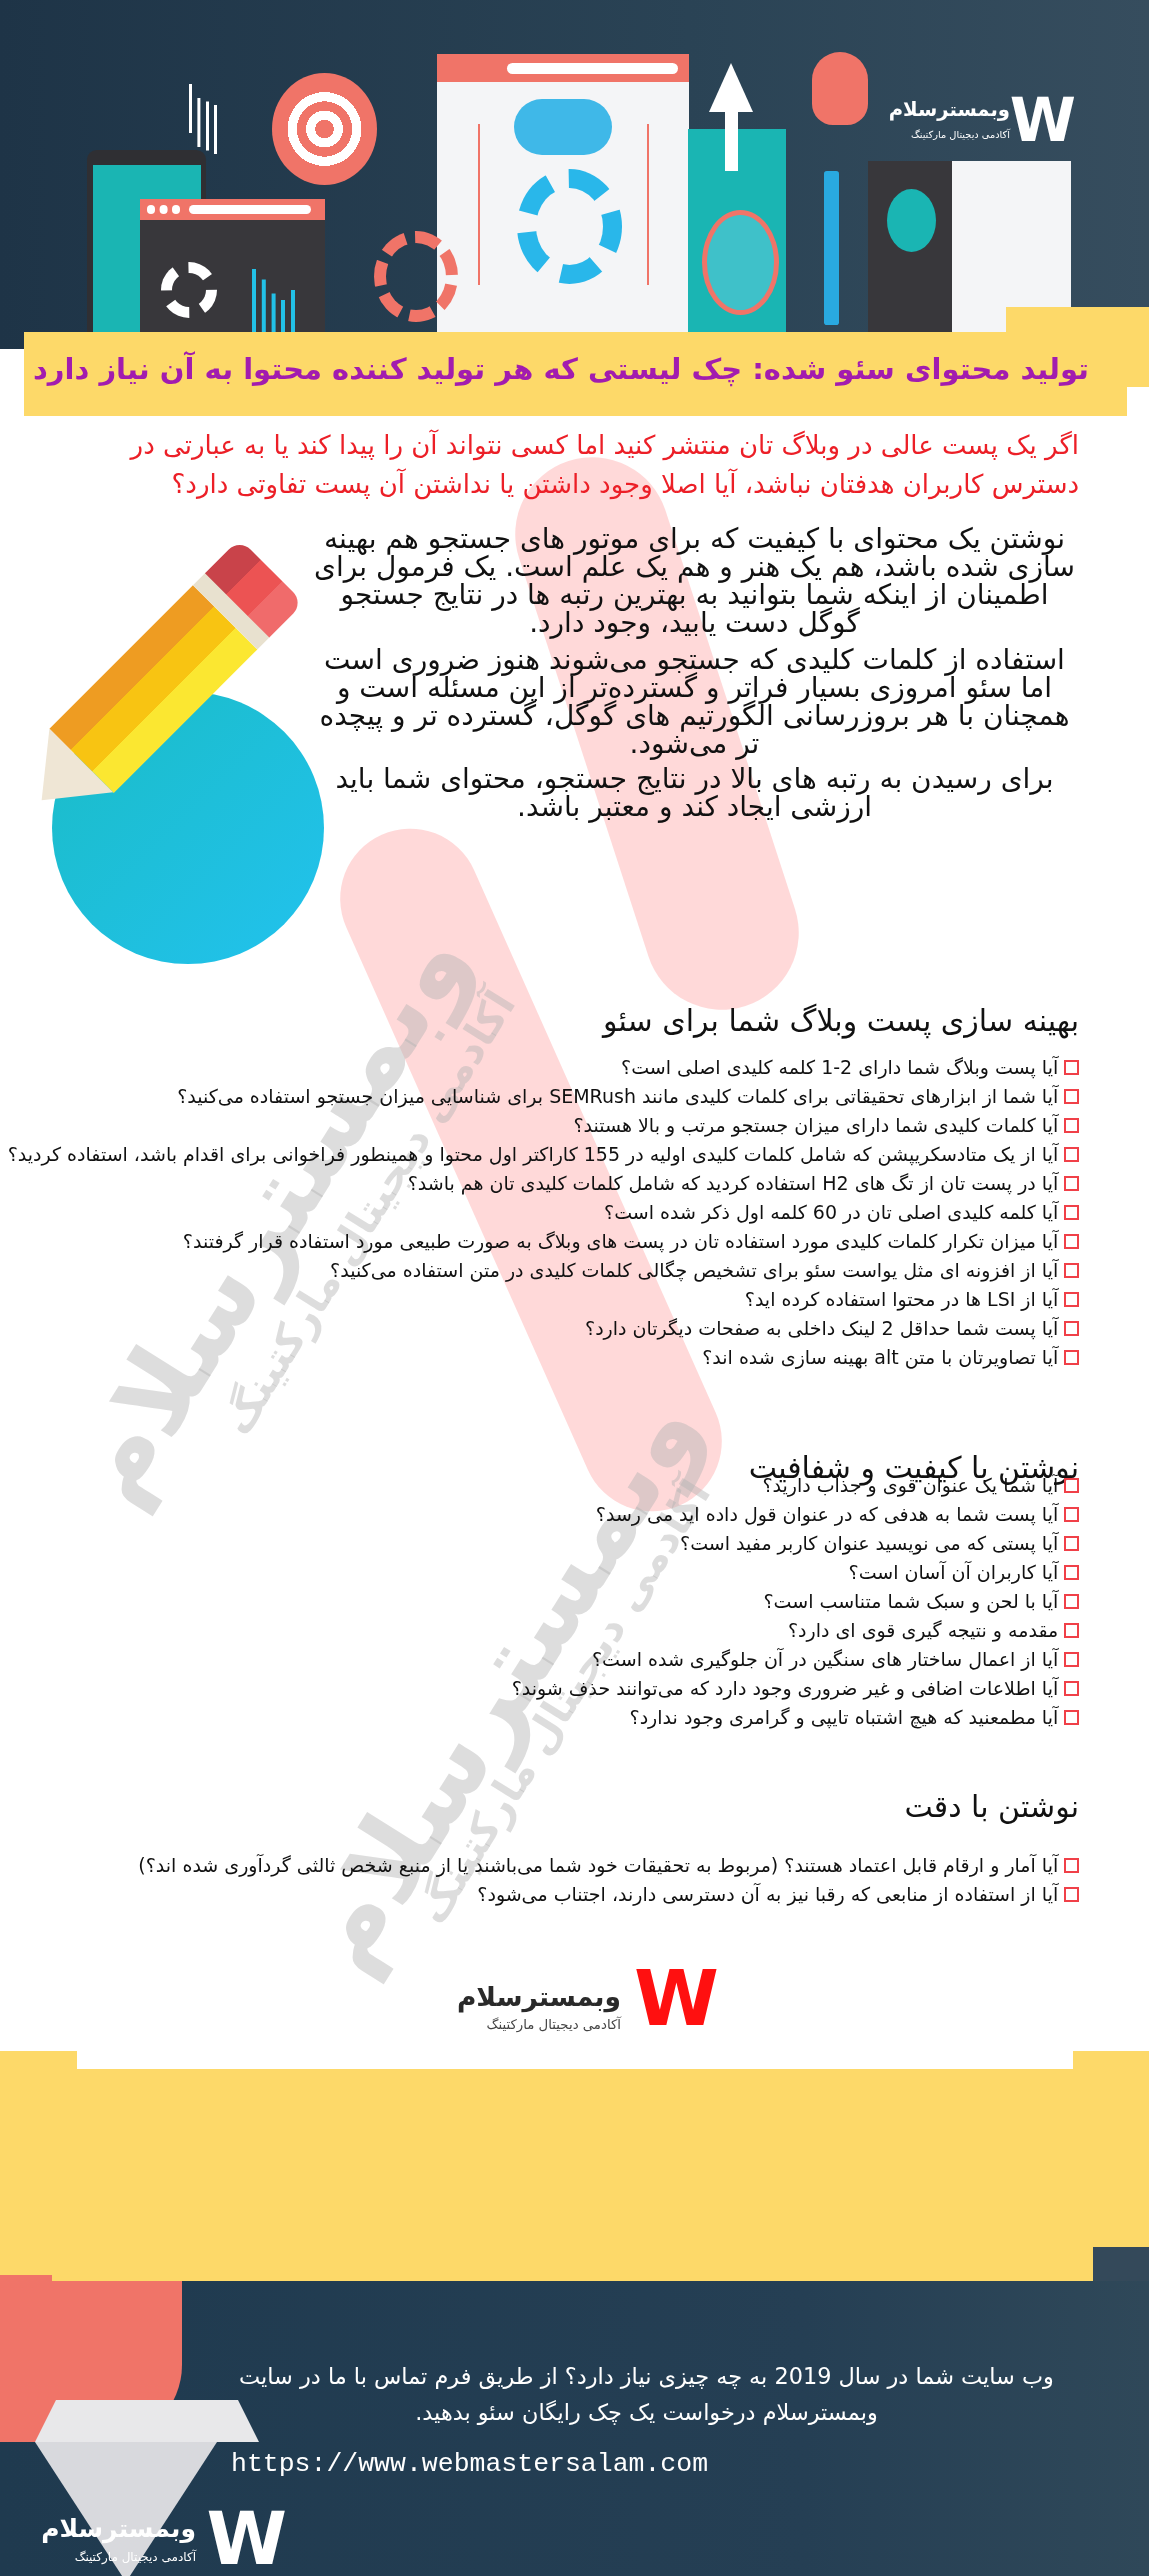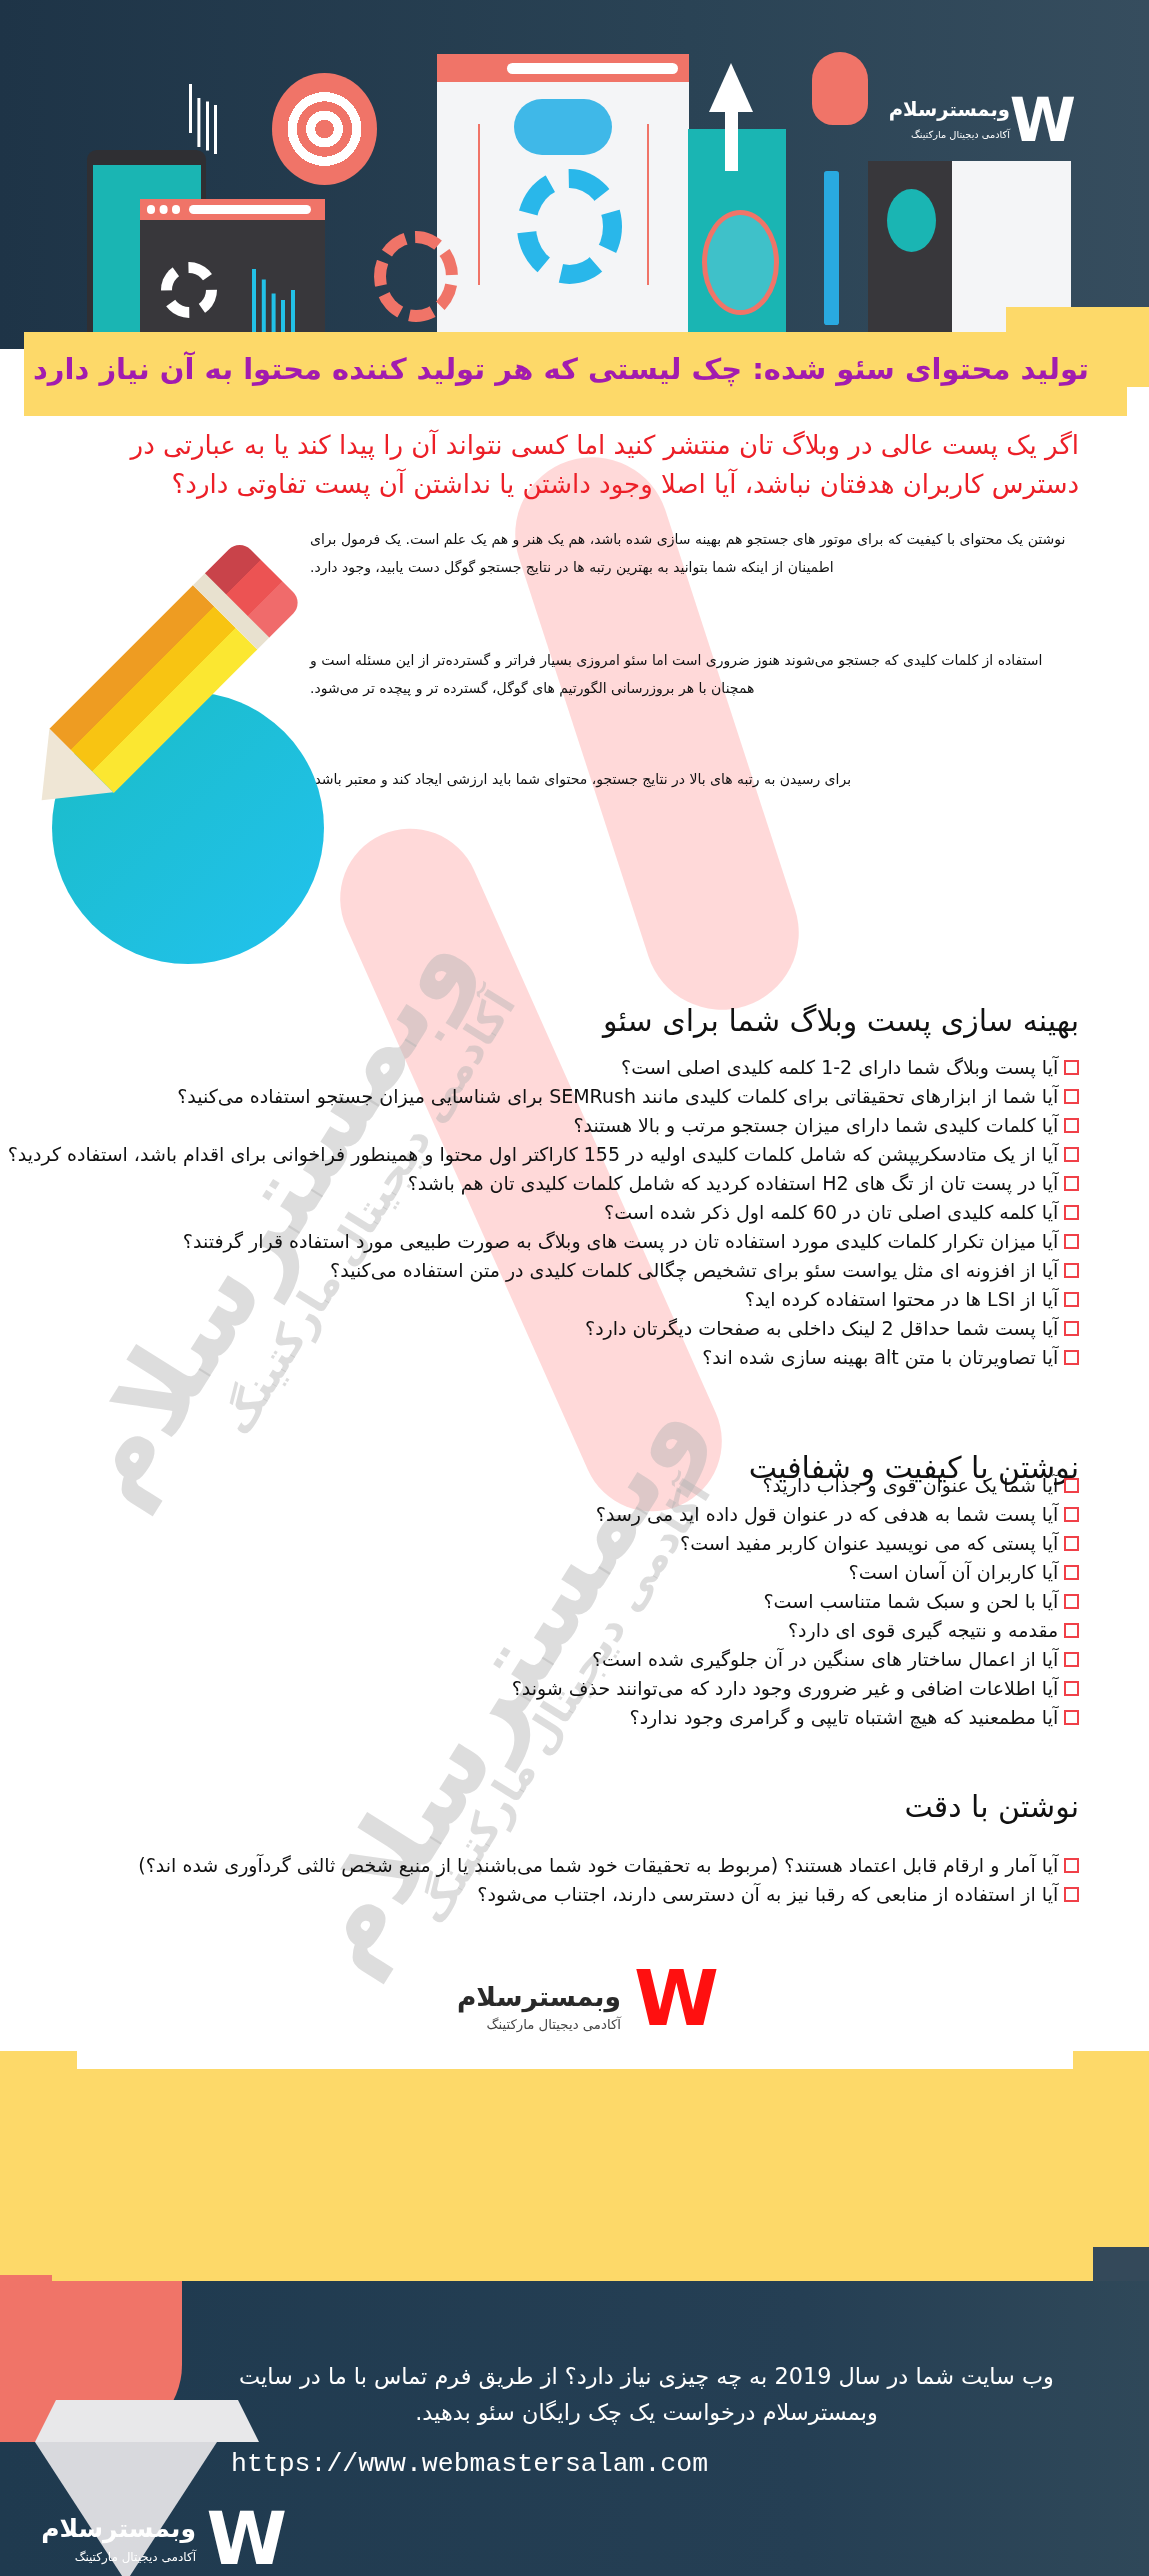--- a/index.html
+++ b/index.html
@@ -10,21 +10,21 @@
   .panel { position:absolute; }
   
   #title-band { left:24px; top:332px; width:1103px; height:84px; background:#fdd969; }
   #title-band-ext { left:1006px; top:307px; width:143px; height:80px; background:#fdd969; }
   #title { position:absolute; right:38px; top:19.6px; font-size:29px; font-weight:bold; color:#a21caf; direction:rtl; white-space:nowrap; }
   
   .wm { position:absolute; color:rgba(180,180,180,0.45); font-weight:bold; direction:rtl; white-space:nowrap; transform-origin:center; }
   .wm-red { position:absolute; background:rgba(255,120,120,0.28); border-radius:140px; }
   
   #lead { right:70px; top:426px; width:1006px; font-size:26px; line-height:39px; color:#ec1f27; direction:rtl; text-align:right; }
-  .para { position:absolute; right:70px; width:769px; font-size:14px; line-height:28px; color:#111; direction:rtl; text-align:left; }
+  .para { position:absolute; right:70px; width:769px; font-size:28px; line-height:28px; color:#111; direction:rtl; text-align:center; }
   .sec-h { position:absolute; right:70px; font-size:30px; font-weight:normal; color:#111; direction:rtl; white-space:nowrap; }
   .list { position:absolute; right:70px; width:1090px; direction:rtl; margin:0; padding:0; list-style:none; }
   .list li { display:flex; align-items:center; font-size:19px; line-height:29px; height:29px; color:#111; white-space:nowrap; }
   .cb { display:inline-block; width:11.2px; height:11.2px; border:2.8px solid #f04048; margin-left:5.6px; flex:0 0 auto; box-sizing:content-box; }
   
   .logo-w { position:absolute; font-weight:bold; font-family:"DejaVu Sans", sans-serif; }
   
   #cta-band { left:0; top:2051px; width:1149px; height:234px; }
   #footer { left:0; top:2281px; width:1149px; height:295px; background:linear-gradient(90deg,#1f3a4f 0%,#253f54 70%,#2f4859 100%); }
 </style>

